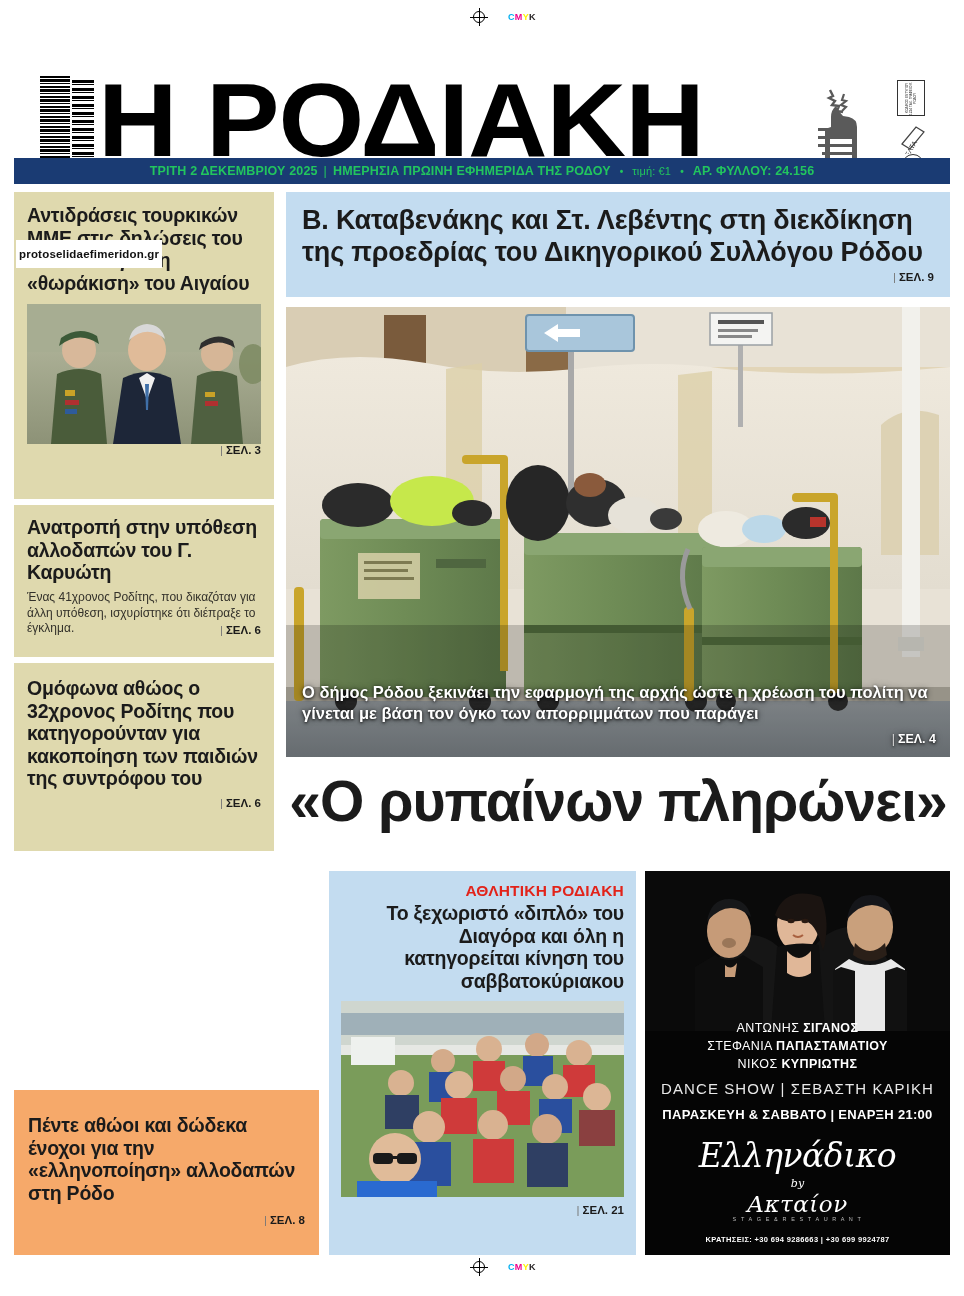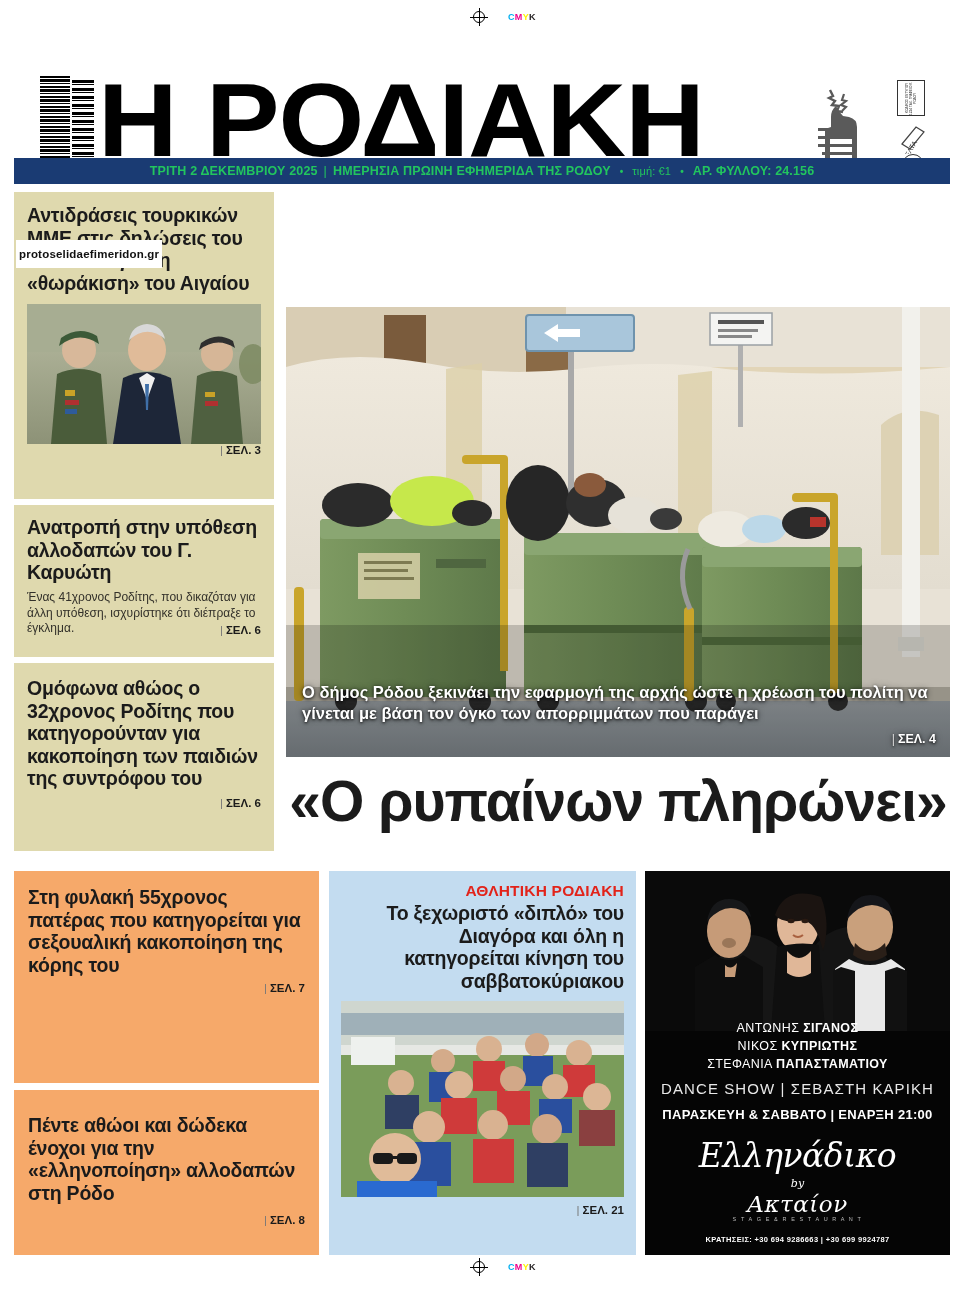--- a/index.html
+++ b/index.html
@@ -297,34 +297,34 @@
     </div>
   </div>
 
   <div class="box kicker-beige" id="box-athoos">
     <div class="hl">Ομόφωνα αθώος ο 32χρονος Ροδίτης που κατηγορούνταν για κακοποίηση των παιδιών της συντρόφου του</div>
     <div class="page-ref" style="margin-top:7px;">
       <span class="bar">|</span><span>ΣΕΛ. 6</span>
     </div>
   </div>
 
-  <div class="box kicker-orange" id="box-fylaki">
-    <div class="hl">Στη φυλακή 55χρονος πατέρας που κατηγορείται για σεξουαλική κακοποίηση της κόρης του</div>
-    <div class="page-ref" style="margin-top:6px;">
-      <span class="bar">|</span><span>ΣΕΛ. 7</span>
-    </div>
-  </div>
 
   <div class="box kicker-orange" id="box-athooi">
     <div class="hl">Πέντε αθώοι και δώδεκα ένοχοι για την «ελληνοποίηση» αλλοδαπών στη Ρόδο</div>
     <div class="page-ref" style="margin-top:10px;">
       <span class="bar">|</span><span>ΣΕΛ. 8</span>
     </div>
   </div>
 
+  <div class="box kicker-blue" id="box-dikigorikos">
+    <div class="hl">Β. Καταβενάκης και Στ. Λεβέντης στη διεκδίκηση της προεδρίας του Δικηγορικού Συλλόγου Ρόδου</div>
+    <div class="page-ref">
+      <span class="bar">|</span><span>ΣΕΛ. 9</span>
+    </div>
+  </div>
 
   <div class="photo" id="photo-main">
     <svg width="664" height="450" viewBox="0 0 664 450" xmlns="http://www.w3.org/2000/svg">
       <defs>
         <linearGradient id="wallg" x1="0" y1="0" x2="0" y2="1">
           <stop offset="0%" stop-color="#efe9dd"></stop>
             <stop offset="100%" stop-color="#e3ddd0"></stop>
         </linearGradient>
         <linearGradient id="bing" x1="0" y1="0" x2="1" y2="0">
           <stop offset="0%" stop-color="#7e9a62"></stop>
@@ -505,26 +505,26 @@
       </svg>
     </div>
 
     <div class="ad-text">
       <div class="ad-names">
         <div>
           <span class="light">ΑΝΤΩΝΗΣ</span>
           <span class="bold">ΣΙΓΑΝΟΣ</span>
         </div>
         <div>
+          <span class="light">ΣΤΕΦΑΝΙΑ</span>
+          <span class="bold">ΠΑΠΑΣΤΑΜΑΤΙΟΥ</span>
+        </div>
+        <div>
           <span class="light">ΝΙΚΟΣ</span>
           <span class="bold">ΚΥΠΡΙΩΤΗΣ</span>
-        </div>
-        <div>
-          <span class="light">ΣΤΕΦΑΝΙΑ</span>
-          <span class="bold">ΠΑΠΑΣΤΑΜΑΤΙΟΥ</span>
         </div>
       </div>
       <div class="ad-dance">DANCE SHOW | ΣΕΒΑΣΤΗ ΚΑΡΙΚΗ</div>
       <div class="ad-days">ΠΑΡΑΣΚΕΥΗ &amp; ΣΑΒΒΑΤΟ | ΕΝΑΡΞΗ 21:00</div>
       <div class="ad-brand">Ελληνάδικο</div>
       <div class="ad-by">by</div>
       <div class="ad-aktaion">Ακταίον</div>
       <div class="ad-sub">S T A G E   &amp;   R E S T A U R A N T</div>
     </div>
 

